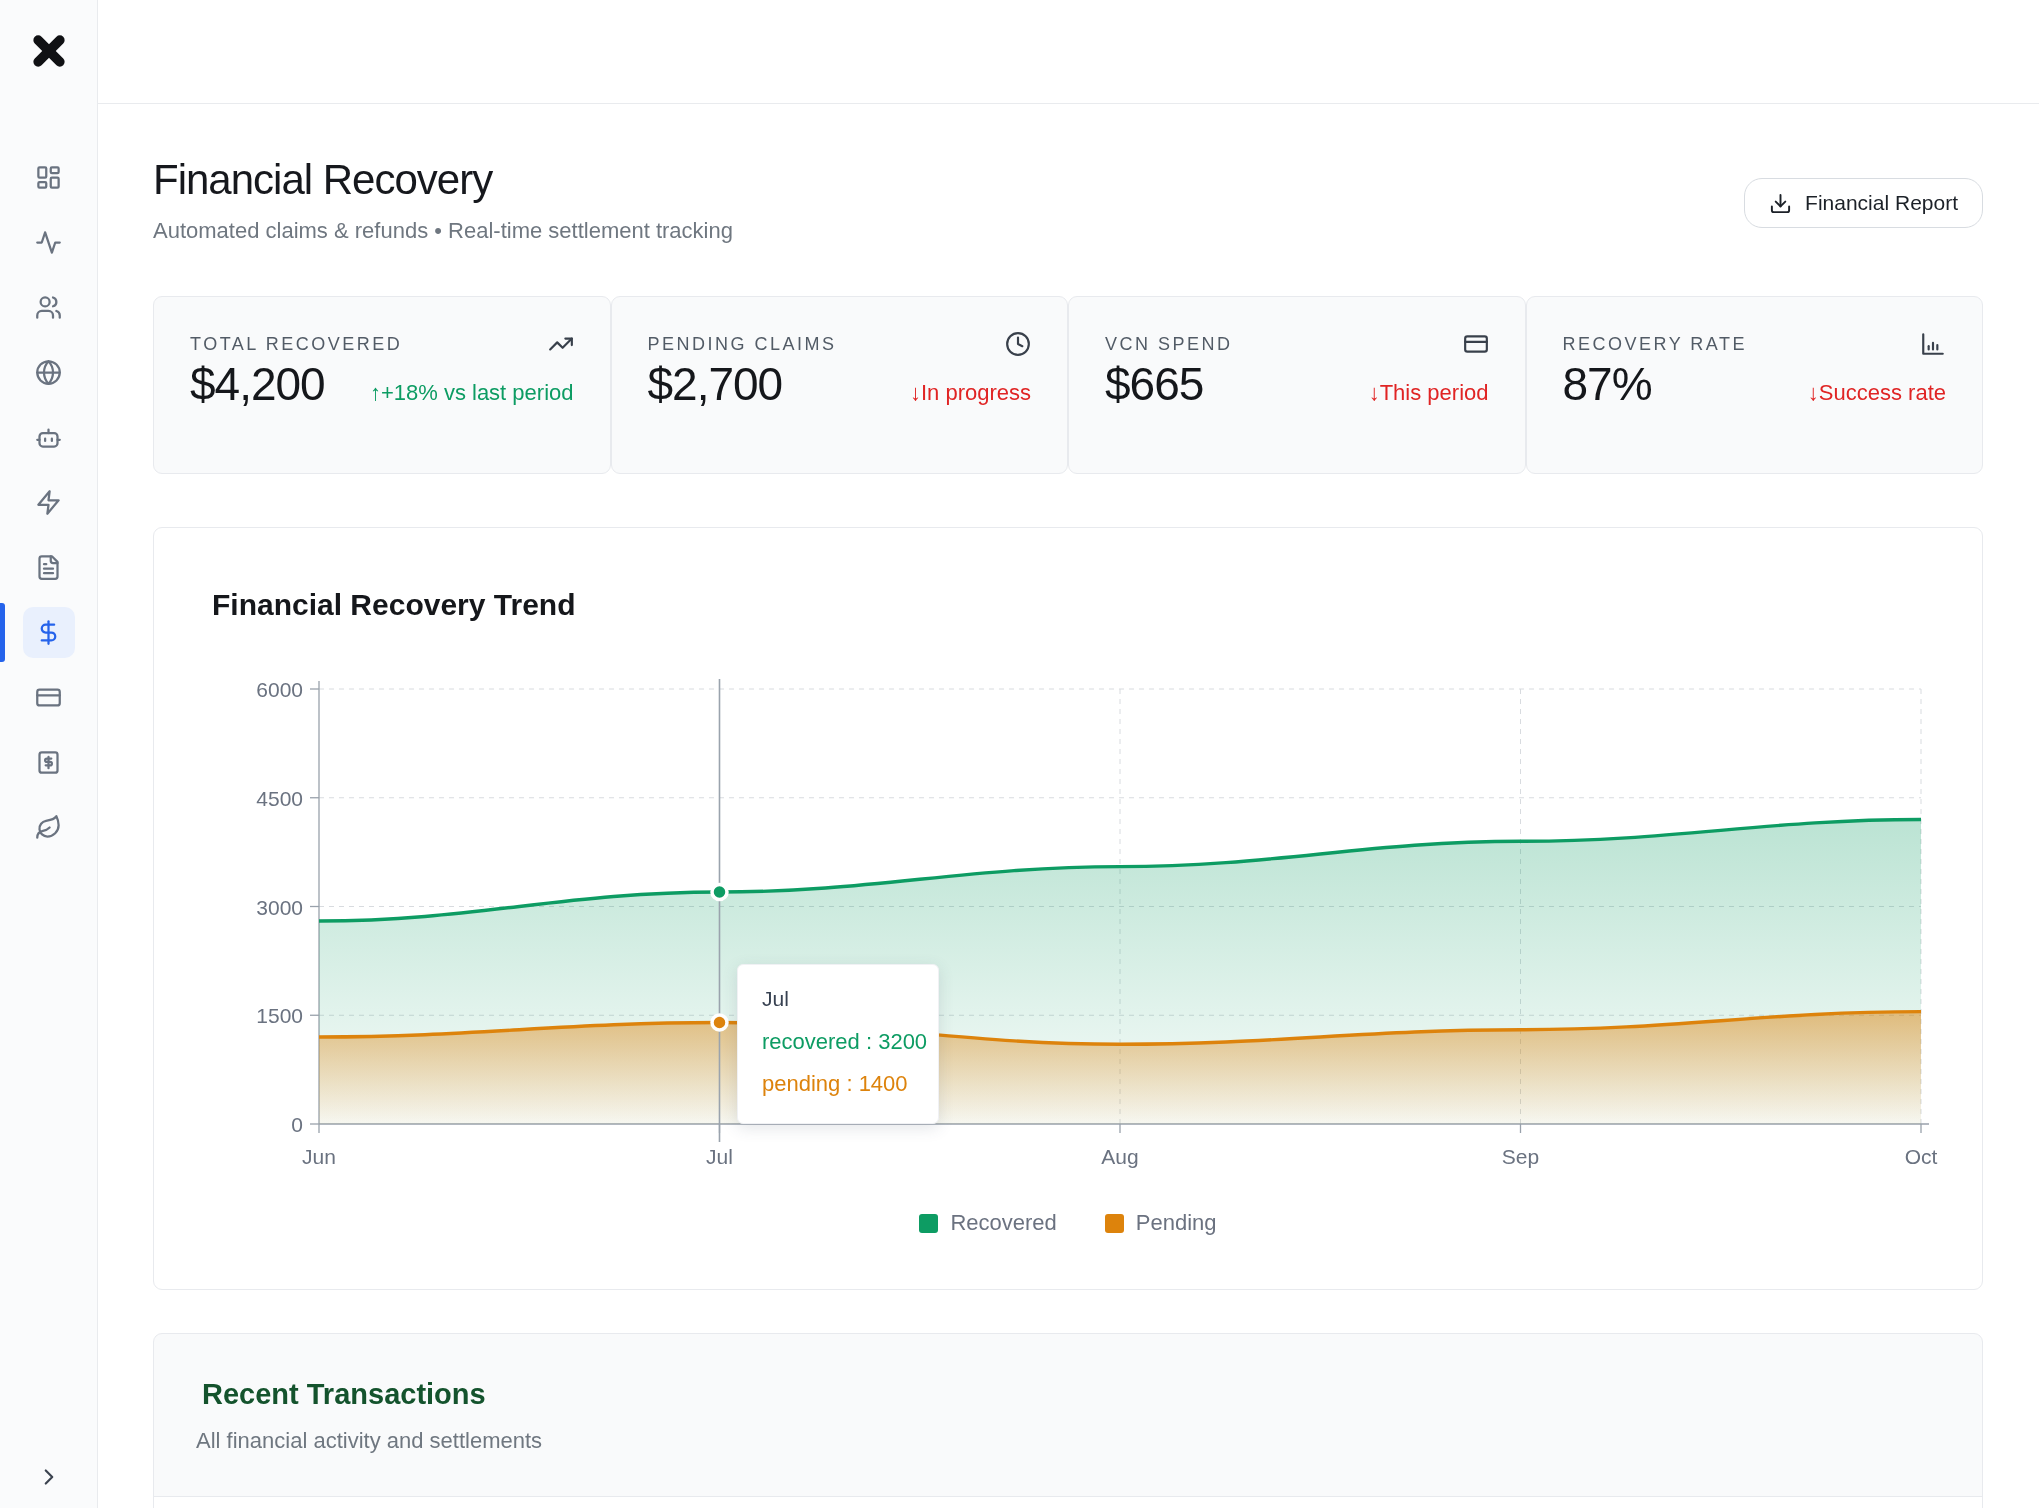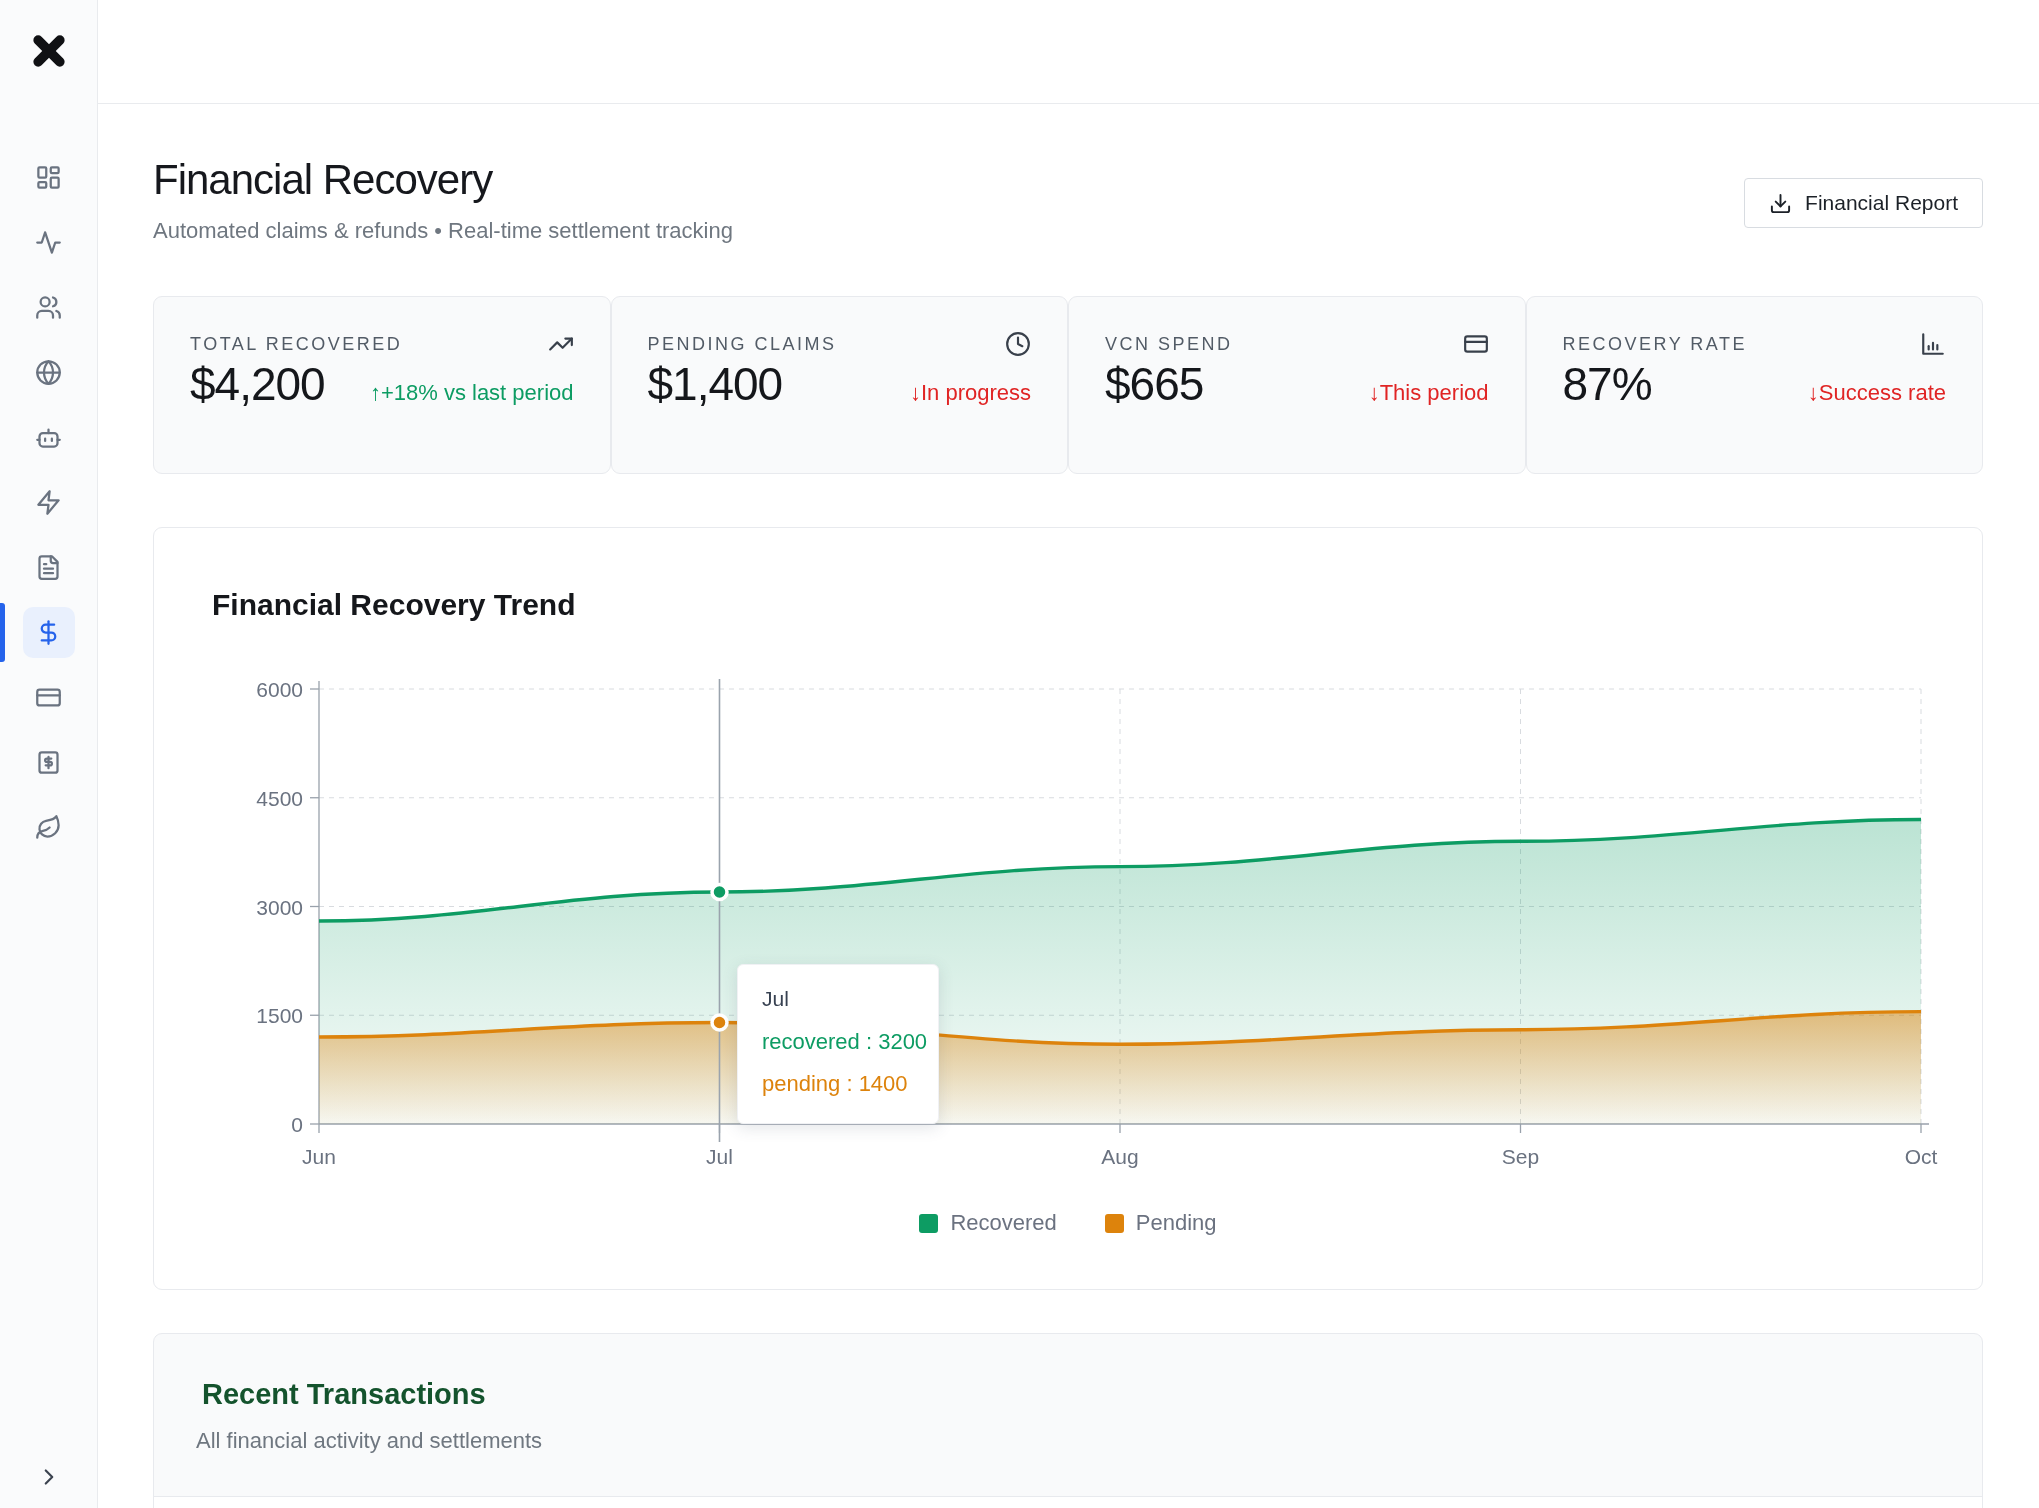--- a/index.html
+++ b/index.html
@@ -44,21 +44,21 @@
     align-items:center; gap:12px; padding:0 22px; border:1px solid #e4e7ea; border-radius:8px;
     background:#fcfdfd; }
   .status-dot { width:10px; height:10px; border-radius:50%; background:var(--operational-green); }
   .status-text { font-size:19px; font-weight:700; letter-spacing:1px; color:var(--operational-green); }
 
   
   .page-title { position:absolute; left:153px; top:156px; font-size:42px; font-weight:400;
     letter-spacing:-1px; color:#16181d; }
   .page-subtitle { position:absolute; left:153px; top:218px; font-size:22px; color:#6f7780; }
   .report-btn { position:absolute; right:56px; top:178px; height:50px; display:inline-flex;
-    align-items:center; gap:13px; padding:0 24px; border:1px solid #d8dce1; border-radius:4px;
+    align-items:center; gap:13px; padding:0 24px; border:1px solid #d8dce1; border-radius:18px;
     background:#ffffff; font-size:21px; font-weight:500; color:#1c2128; cursor:pointer; }
   .report-btn svg { width:23px; height:23px; }
 
   
   .stats-row { position:absolute; left:153px; right:56px; top:296px; height:178px; display:flex; }
   .stat-card { flex:1; background:#f9fafb; border:1px solid #e8eaee; border-radius:9px;
     padding:34px 36px 0 36px; }
   .stat-top { display:flex; align-items:center; justify-content:space-between; }
   .stat-label { font-size:18px; font-weight:500; letter-spacing:2.5px; color:#525b66; }
   .stat-top svg { width:26px; height:26px; color:#39404b; }
@@ -254,21 +254,21 @@
   </div>
   <div class="stat-card">
     <div class="stat-top">
       <span class="stat-label">PENDING CLAIMS</span>
       <svg class="ic" viewBox="0 0 24 24">
           <circle cx="12" cy="12" r="10"></circle>
           <polyline points="12 6 12 12 16 14"></polyline>
         </svg>
     </div>
     <div class="stat-bottom">
-      <span class="stat-value">$1,400</span>
+      <span class="stat-value">$2,700</span>
       <span class="stat-delta down">↓In progress</span>
     </div>
   </div>
   <div class="stat-card">
     <div class="stat-top">
       <span class="stat-label">VCN SPEND</span>
       <svg class="ic" viewBox="0 0 24 24">
           <rect width="20" height="14" x="2" y="5" rx="2"></rect>
           <path d="M2 10h20"></path>
         </svg>

